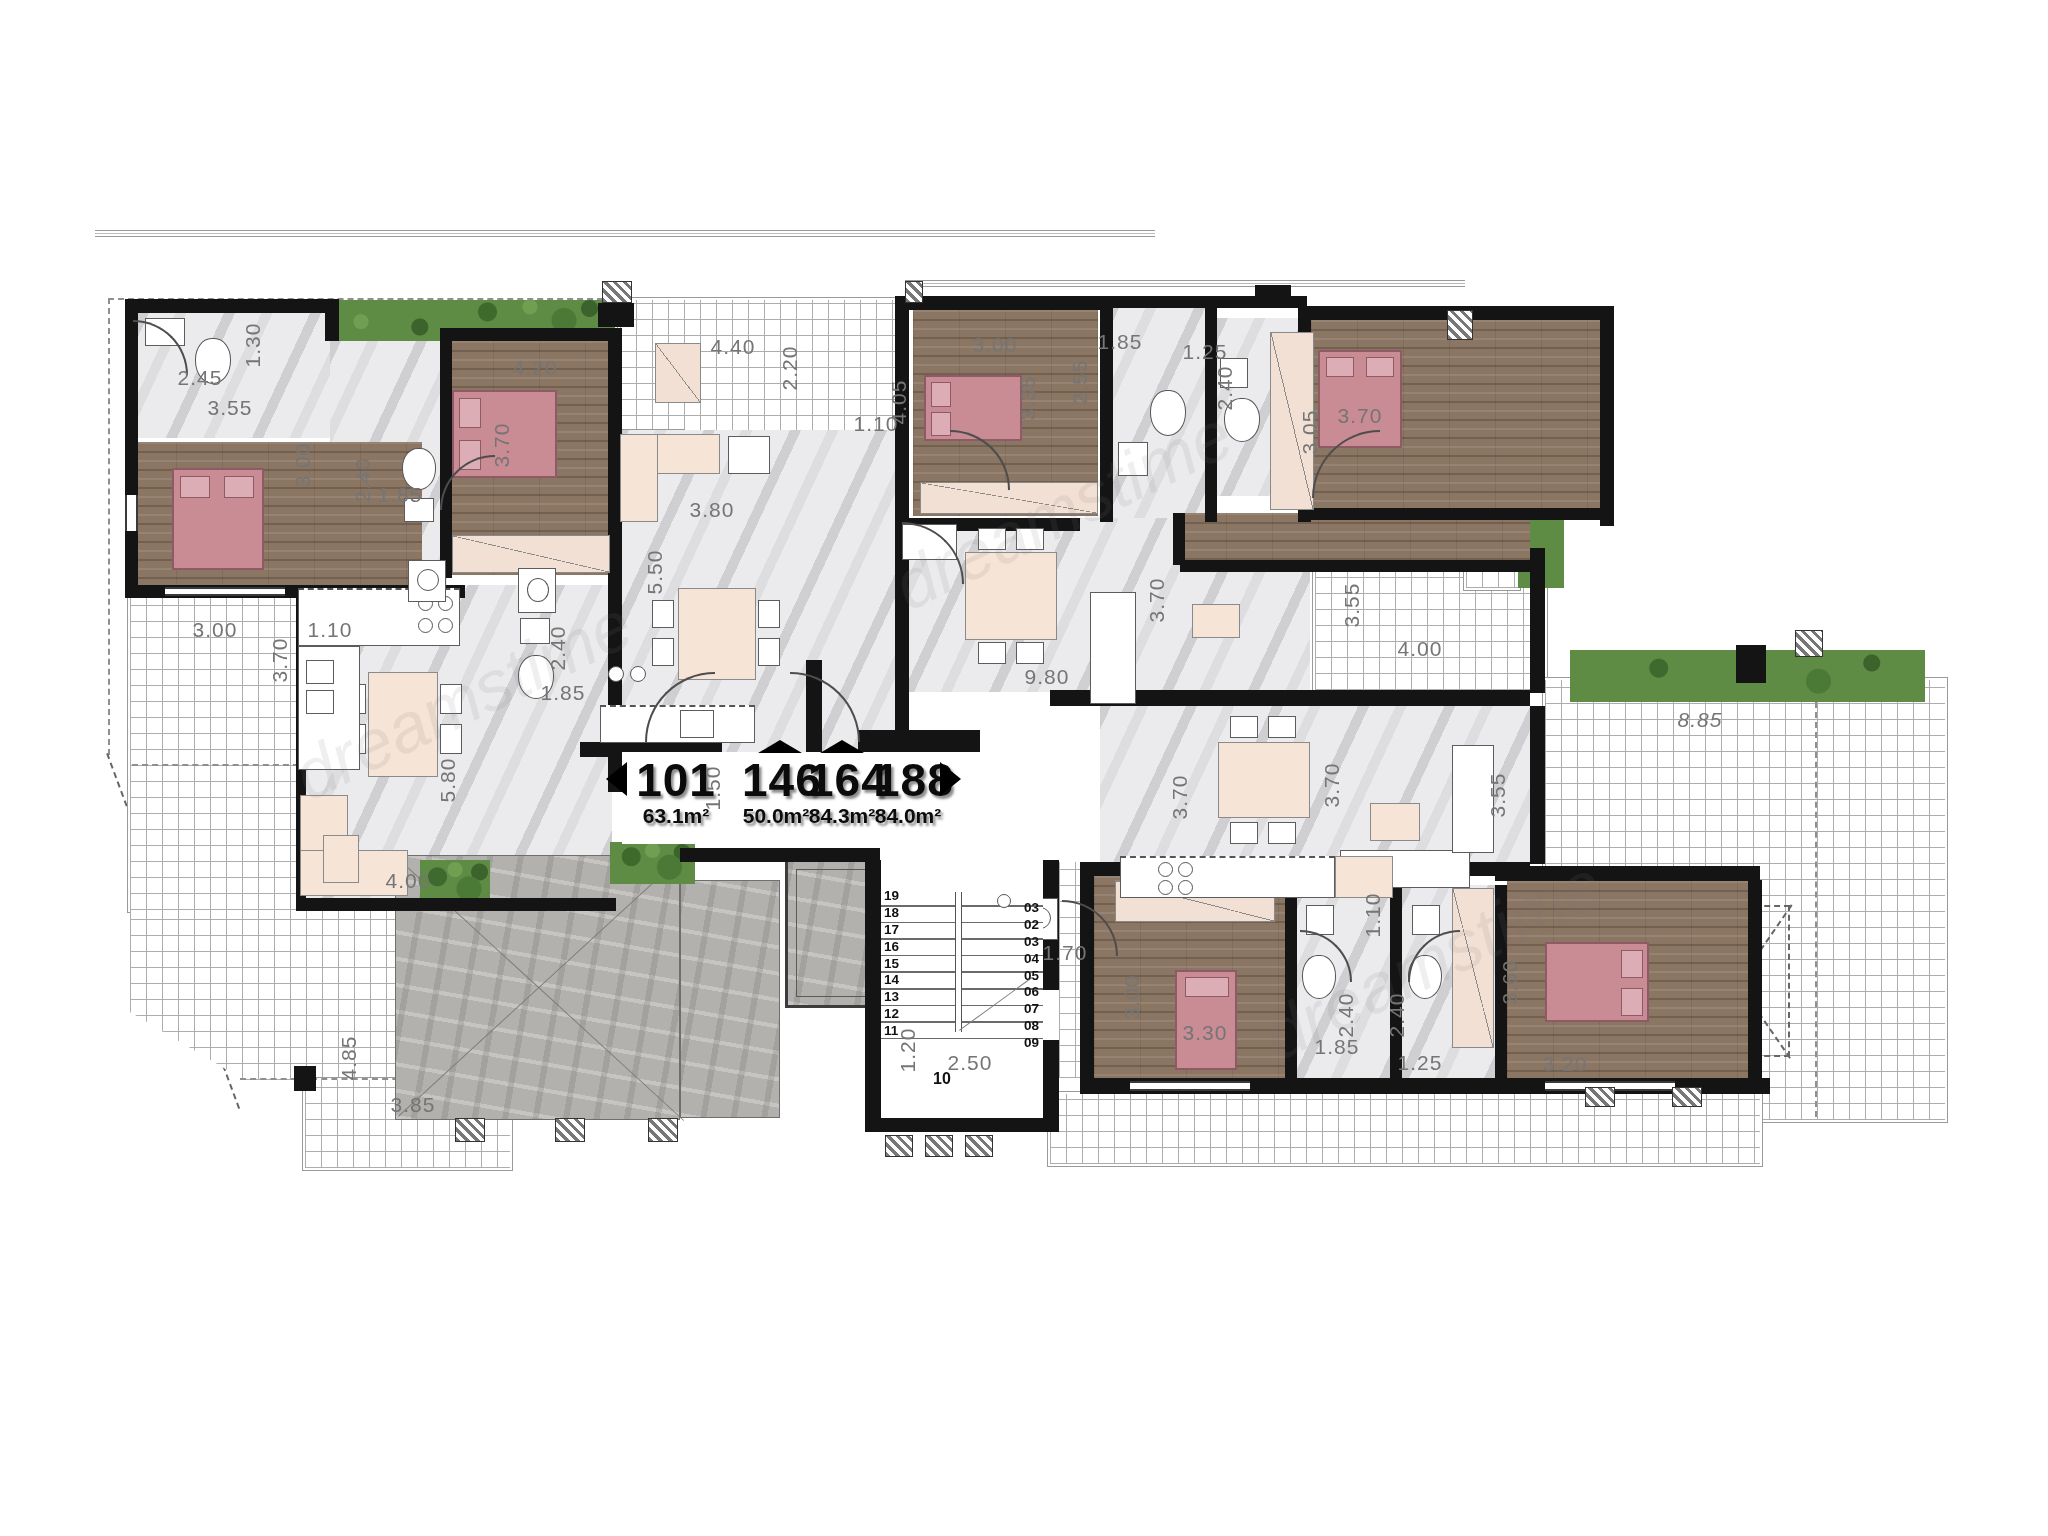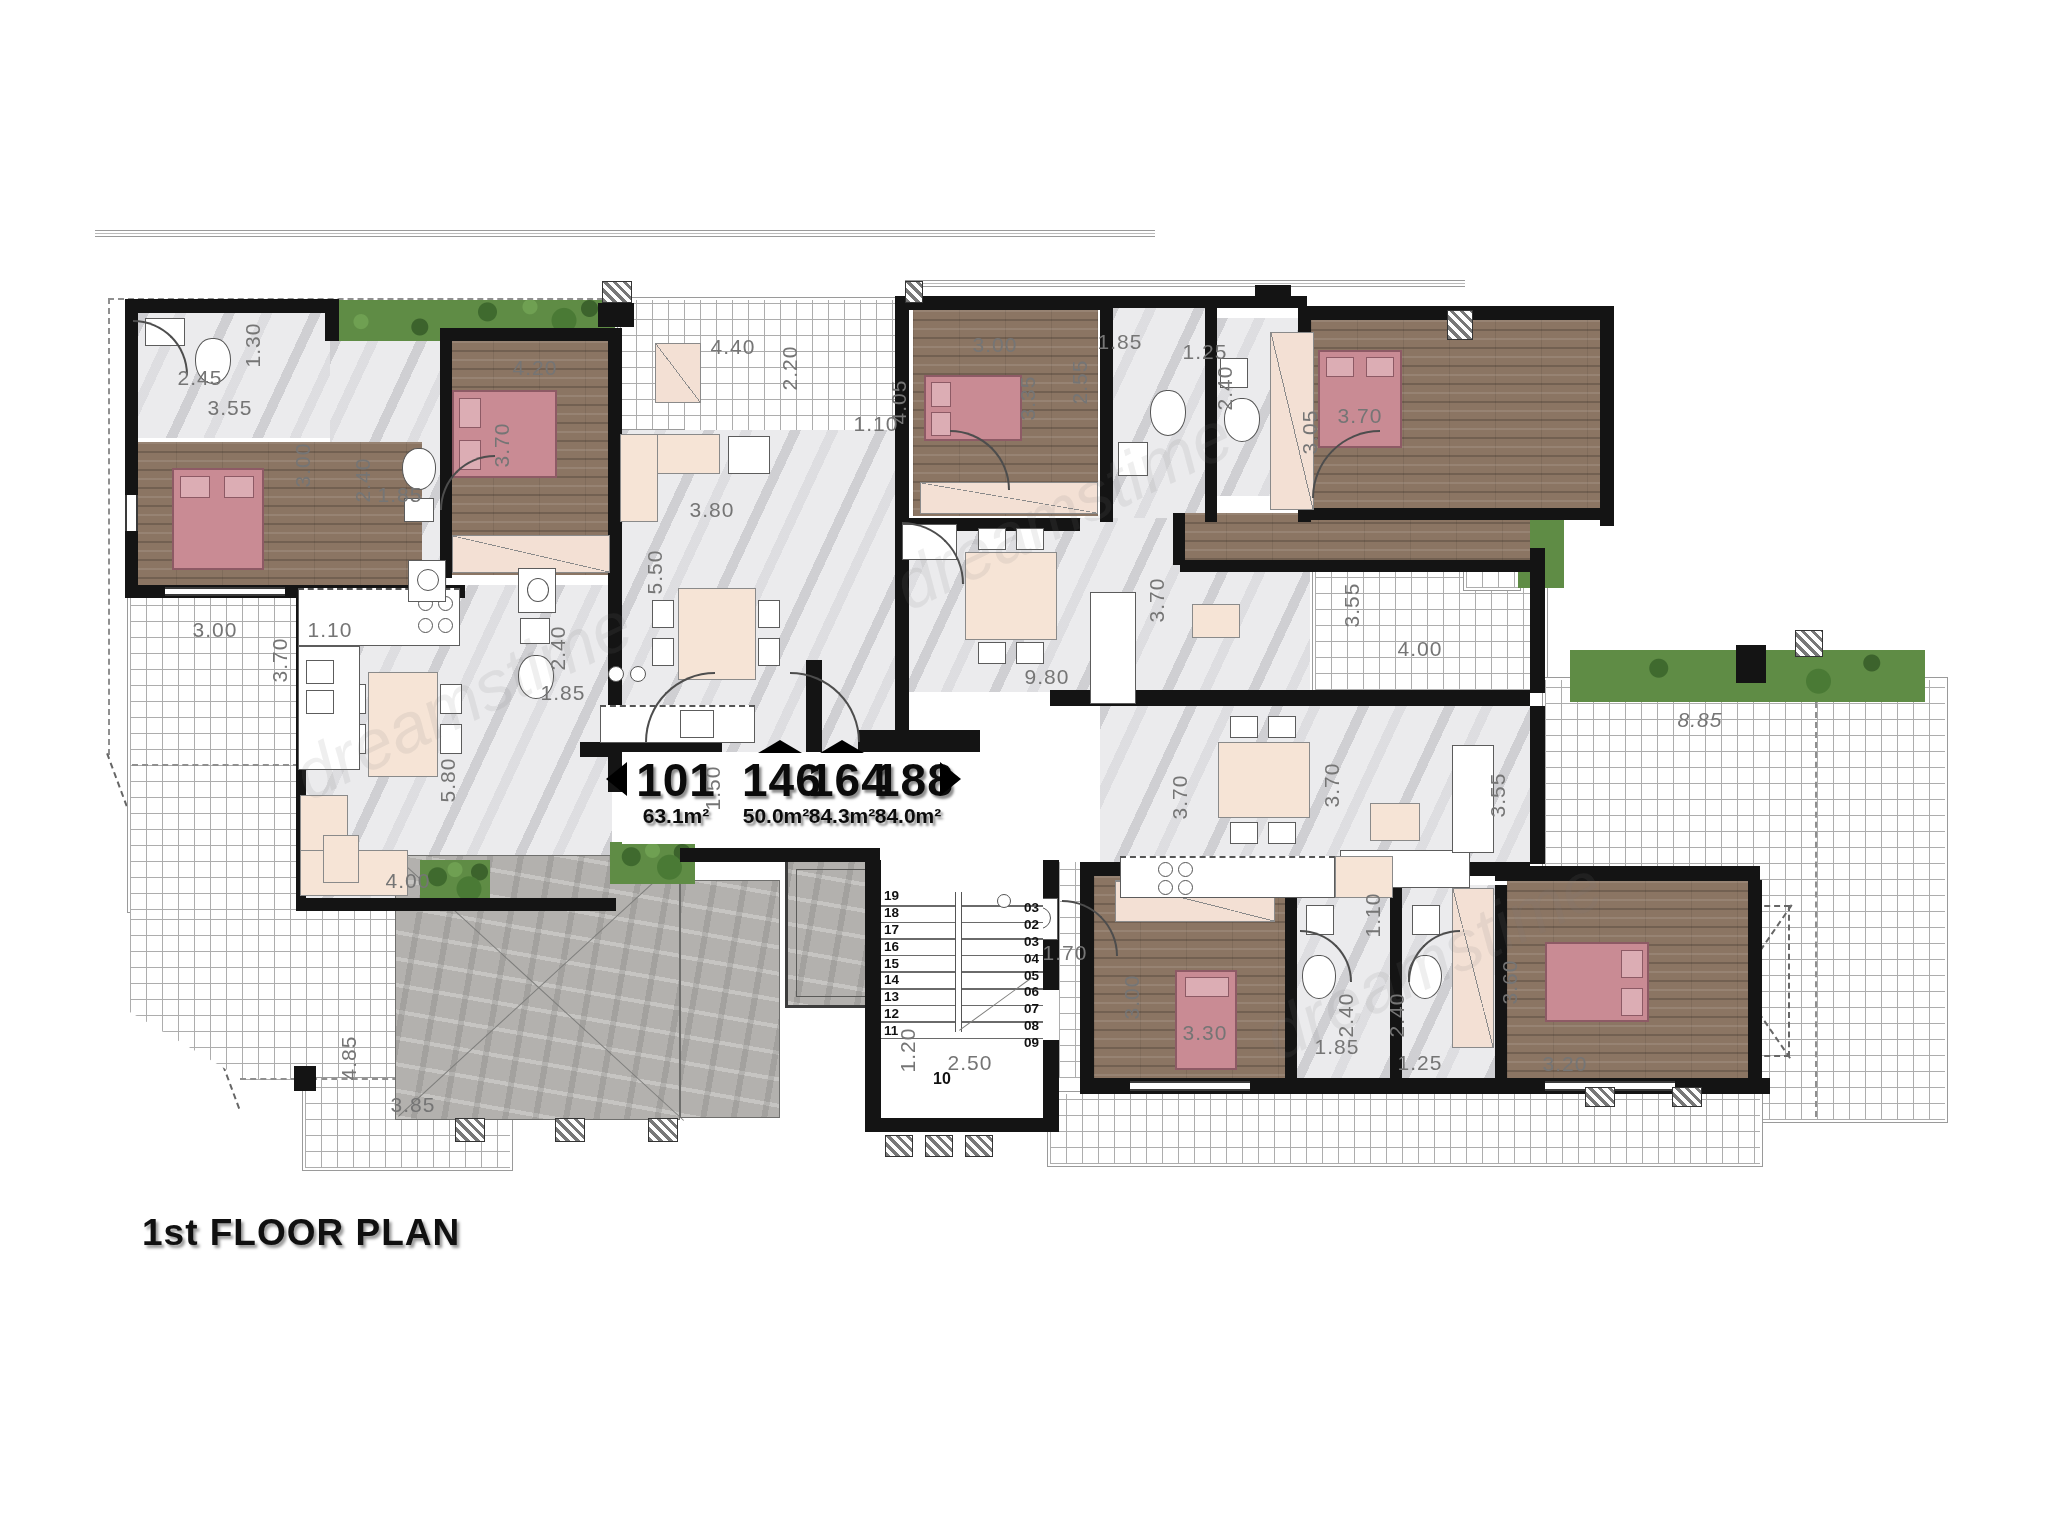--- a/index.html
+++ b/index.html
@@ -357,21 +357,20 @@
 
   <div class="tri" style="left:606px;top:762px;border-top:17px solid transparent;border-bottom:17px solid transparent;border-right:21px solid #000"></div>
   <div class="tri" style="left:758px;top:740px;border-left:22px solid transparent;border-right:22px solid transparent;border-bottom:13px solid #000"></div>
   <div class="tri" style="left:820px;top:740px;border-left:22px solid transparent;border-right:22px solid transparent;border-bottom:13px solid #000"></div>
   <div class="tri" style="left:940px;top:762px;border-top:17px solid transparent;border-bottom:17px solid transparent;border-left:21px solid #000"></div>
 
   <div class="wm" style="left:280px;top:660px">dreamstime</div>
   <div class="wm" style="left:880px;top:470px">dreamstime</div>
   <div class="wm" style="left:1250px;top:920px">dreamstime</div>
 
-  <div id="title">1st FLOOR PLAN</div>
 <span class="dim h" style="left: 200px; top: 378px;">2.45</span>
     <span class="dim v" style="left: 253px; top: 345px;">1.30</span>
     <span class="dim h" style="left: 230px; top: 408px;">3.55</span>
     <span class="dim v" style="left: 303px; top: 465px;">3.00</span>
     <span class="dim v" style="left: 363px; top: 480px;">2.40</span>
     <span class="dim h" style="left: 400px; top: 495px;">1.85</span>
     <span class="dim h" style="left: 535px; top: 368px;">4.20</span>
     <span class="dim v" style="left: 502px; top: 445px;">3.70</span>
     <span class="dim h" style="left: 733px; top: 347px;">4.40</span>
     <span class="dim v" style="left: 790px; top: 368px;">2.20</span>

